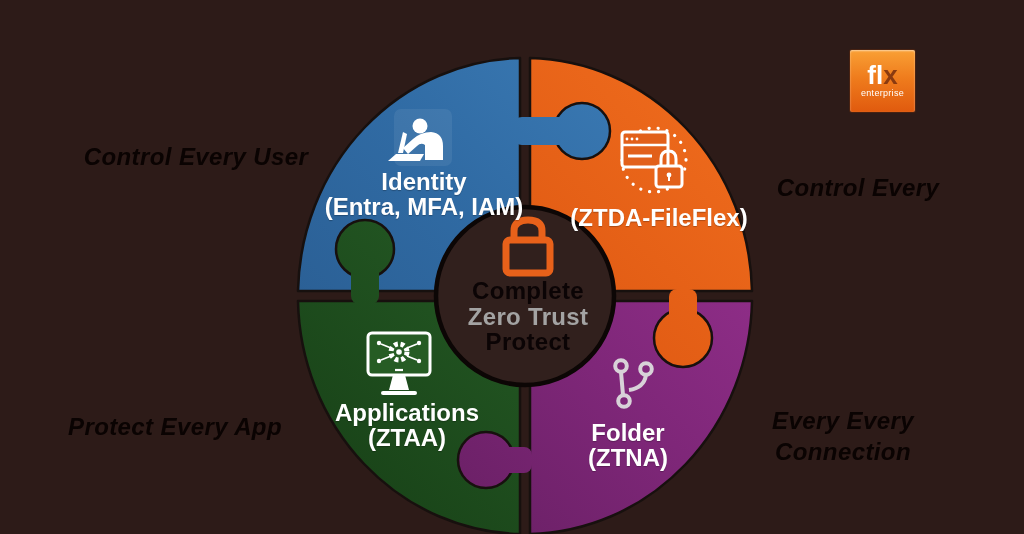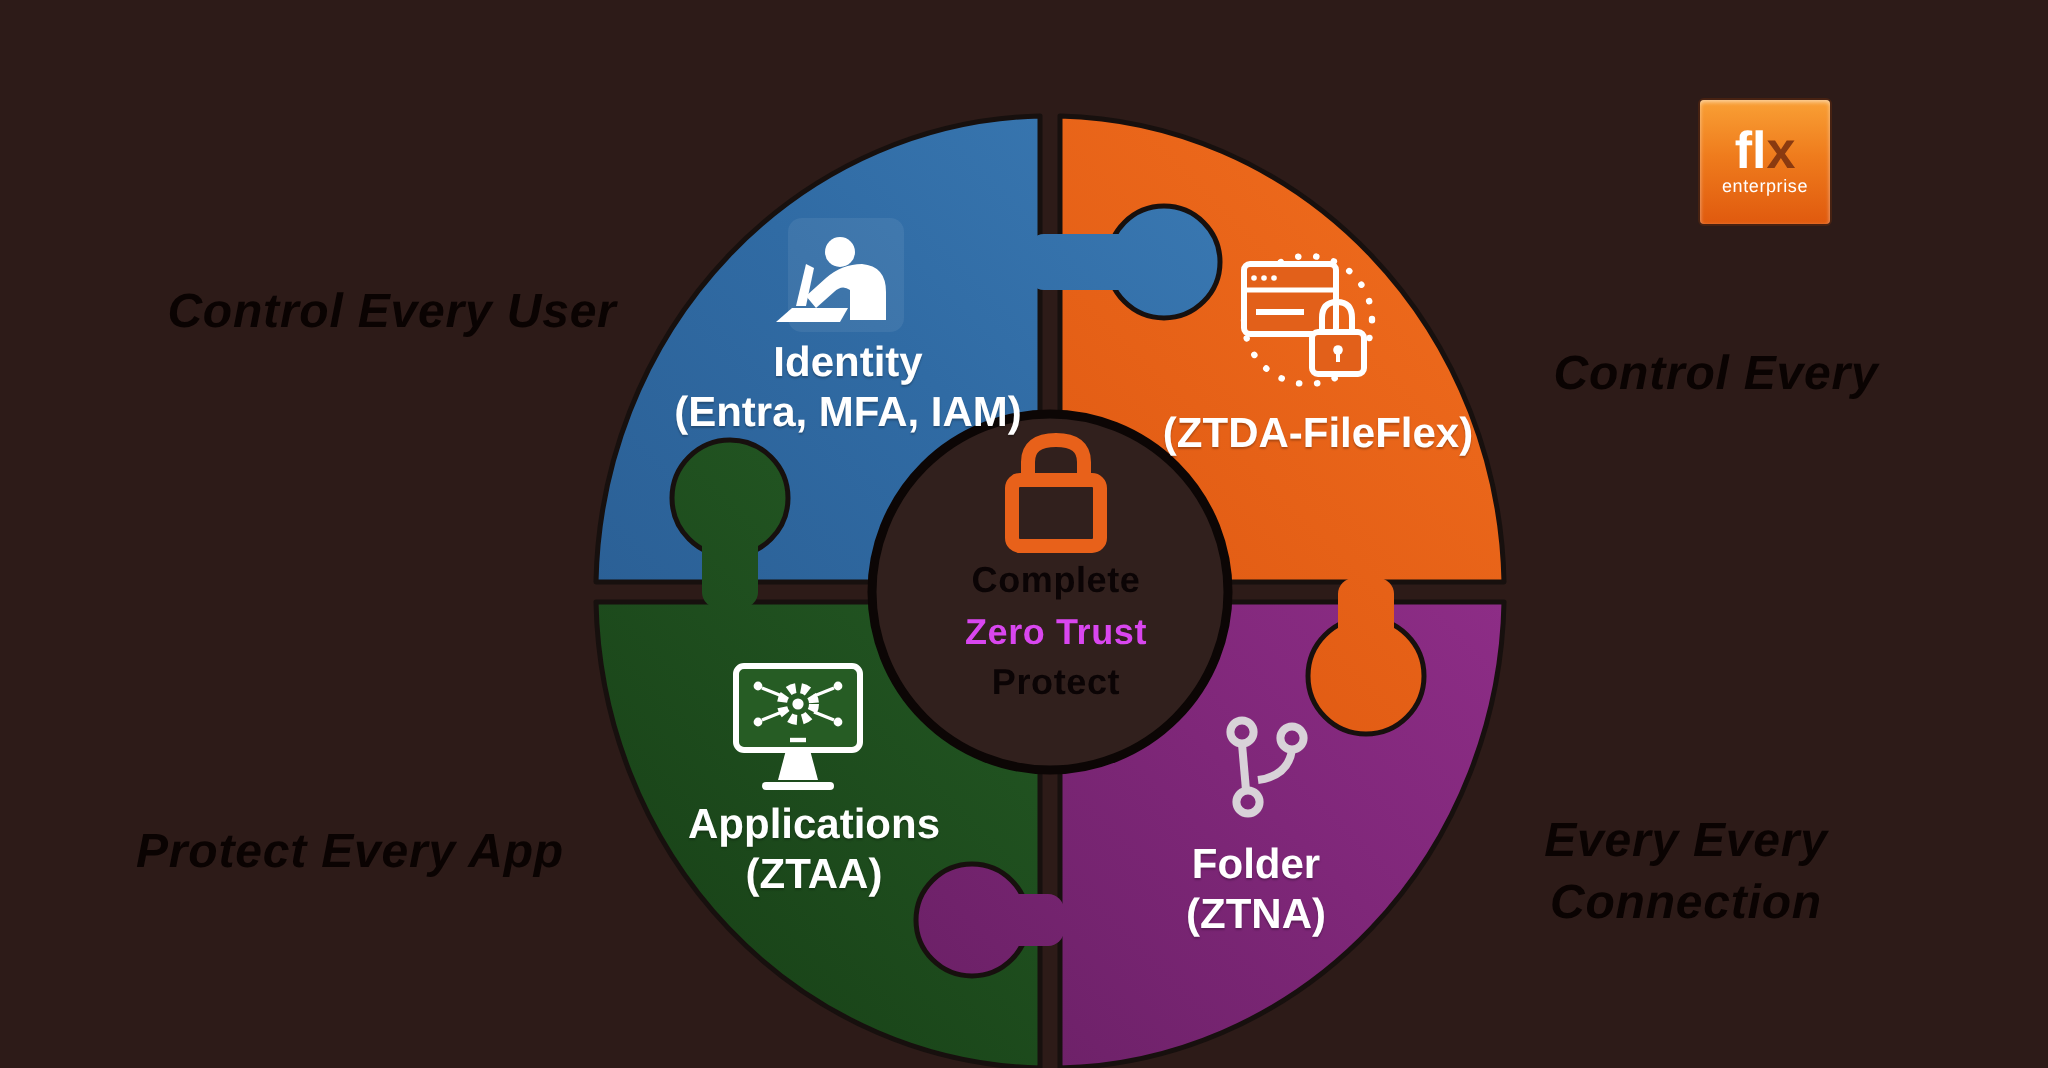--- a/index.html
+++ b/index.html
@@ -12,28 +12,28 @@
   .stage > svg{position:absolute;left:0;top:0;}
   .lbl{
     position:absolute;transform:translate(-50%,-50%);
     white-space:nowrap;text-align:center;
   }
   .outer{
     color:#0a0302;font-weight:bold;font-style:italic;
     font-size:24px;letter-spacing:.4px;line-height:31px;
   }
   .qlabel{
-    color:#ffffff;font-weight:bold;font-size:21px;line-height:25px;
+    color:#ffffff;font-weight:bold;font-size:24px;line-height:25px;
     text-shadow:0 1px 1px rgba(0,0,0,.25);
   }
   .center-text{
-    font-weight:bold;font-size:18px;line-height:25.5px;
+    font-weight:bold;font-size:24px;line-height:25.5px;
     color:#0b0405;letter-spacing:.3px;
   }
-  .center-text .zt{color:#d946ef;}
+  .center-text .zt{color:#a3a3a3;}
   .logo{
     position:absolute;left:818px;top:50px;width:65px;height:62px;
     border-radius:2px;
     background:linear-gradient(180deg,#f9a035 0%,#ef7c1d 45%,#e05a0e 100%);
     box-shadow:inset 0 1px 2px rgba(255,255,255,.55), 0 0 0 1px rgba(120,50,10,.35);
     display:flex;flex-direction:column;align-items:center;justify-content:center;margin-left:32px;
   }
   .logo .word{font-size:26px;font-weight:bold;color:#ffffff;line-height:23px;}
   .logo .word .x{color:#8a3a10;}
   .logo .sub{font-size:9px;color:#ffffff;letter-spacing:.3px;margin-top:1px;}

